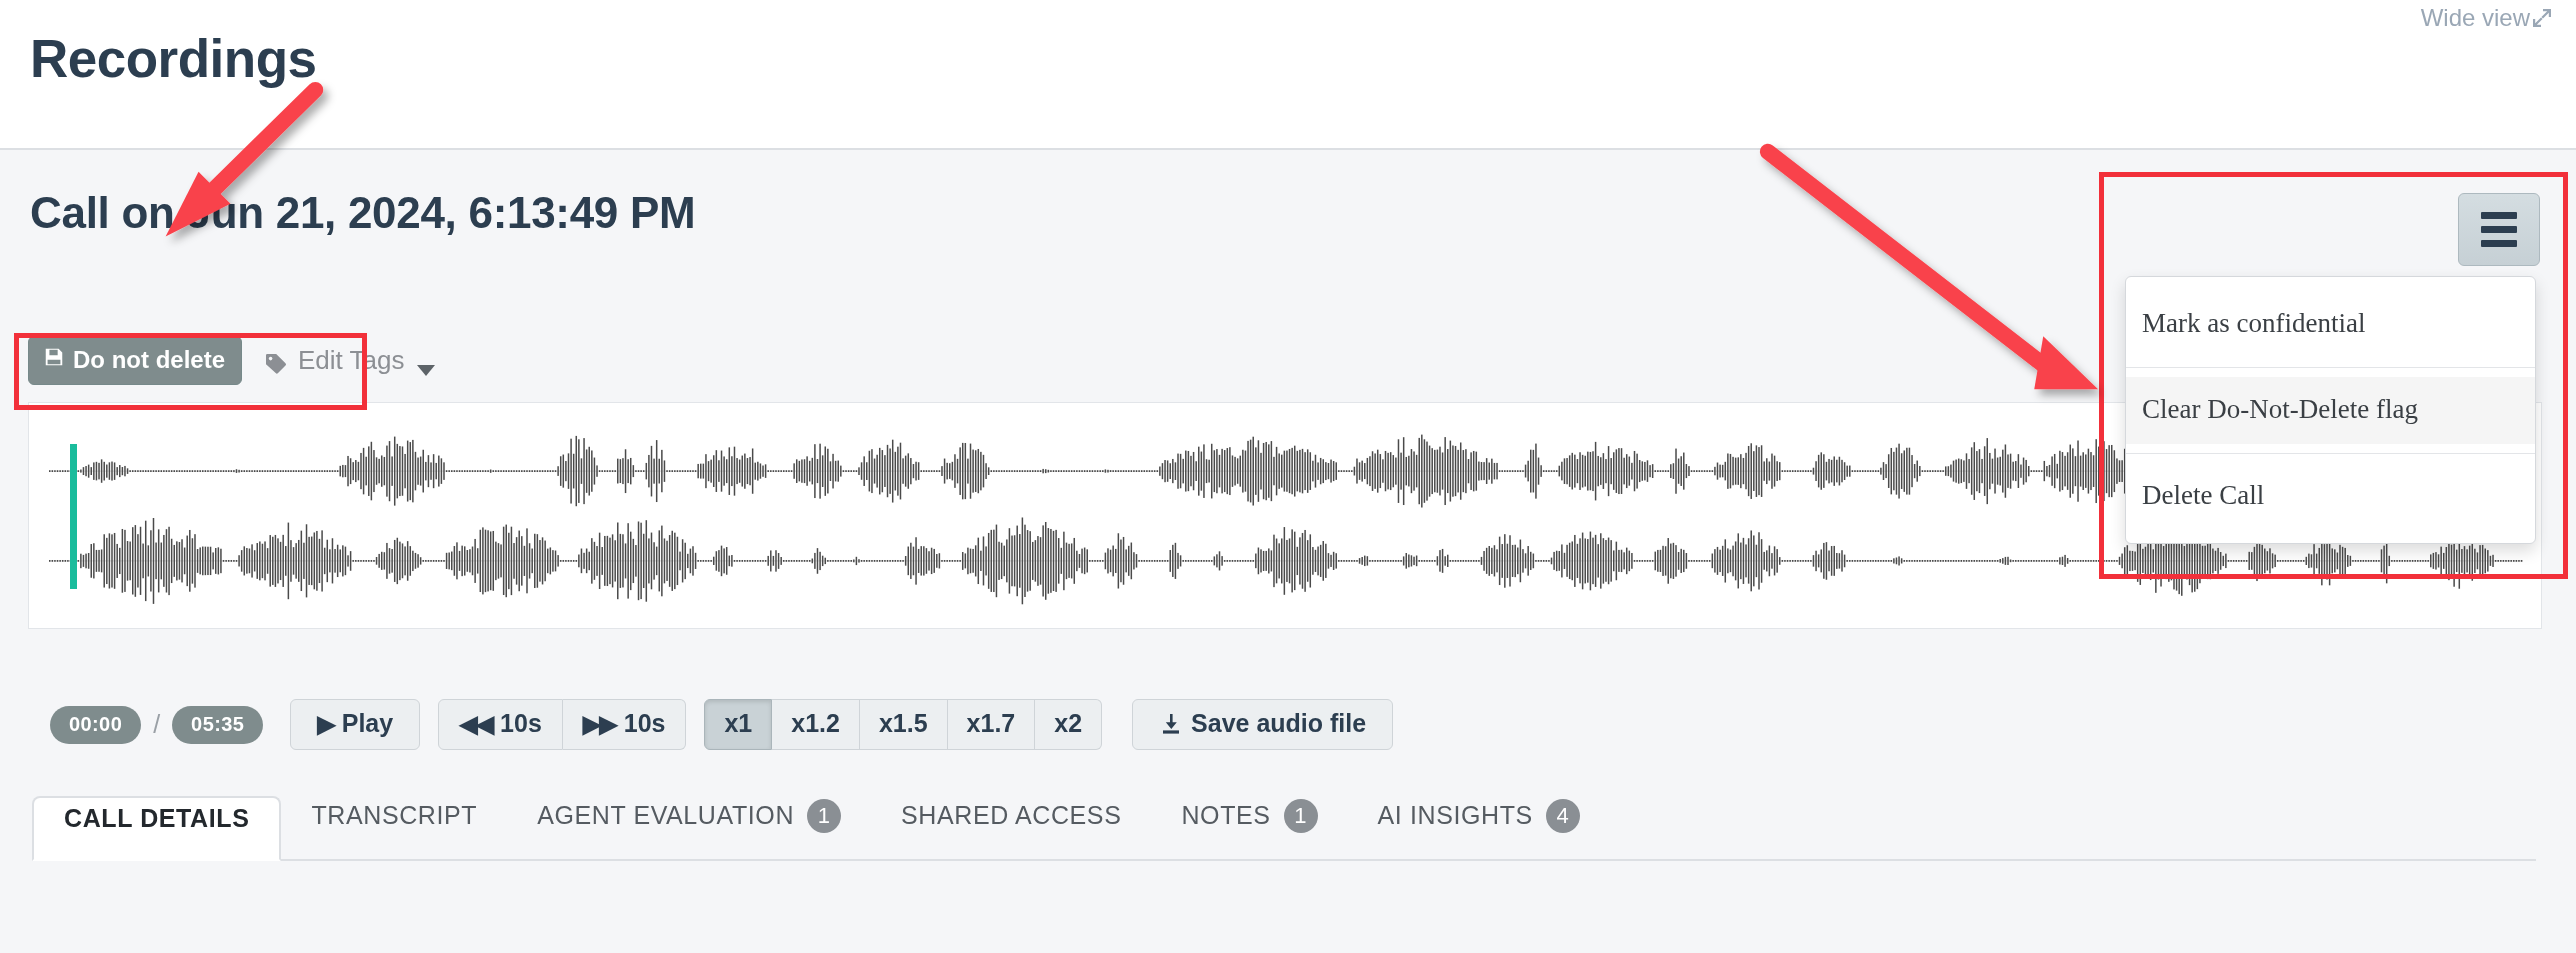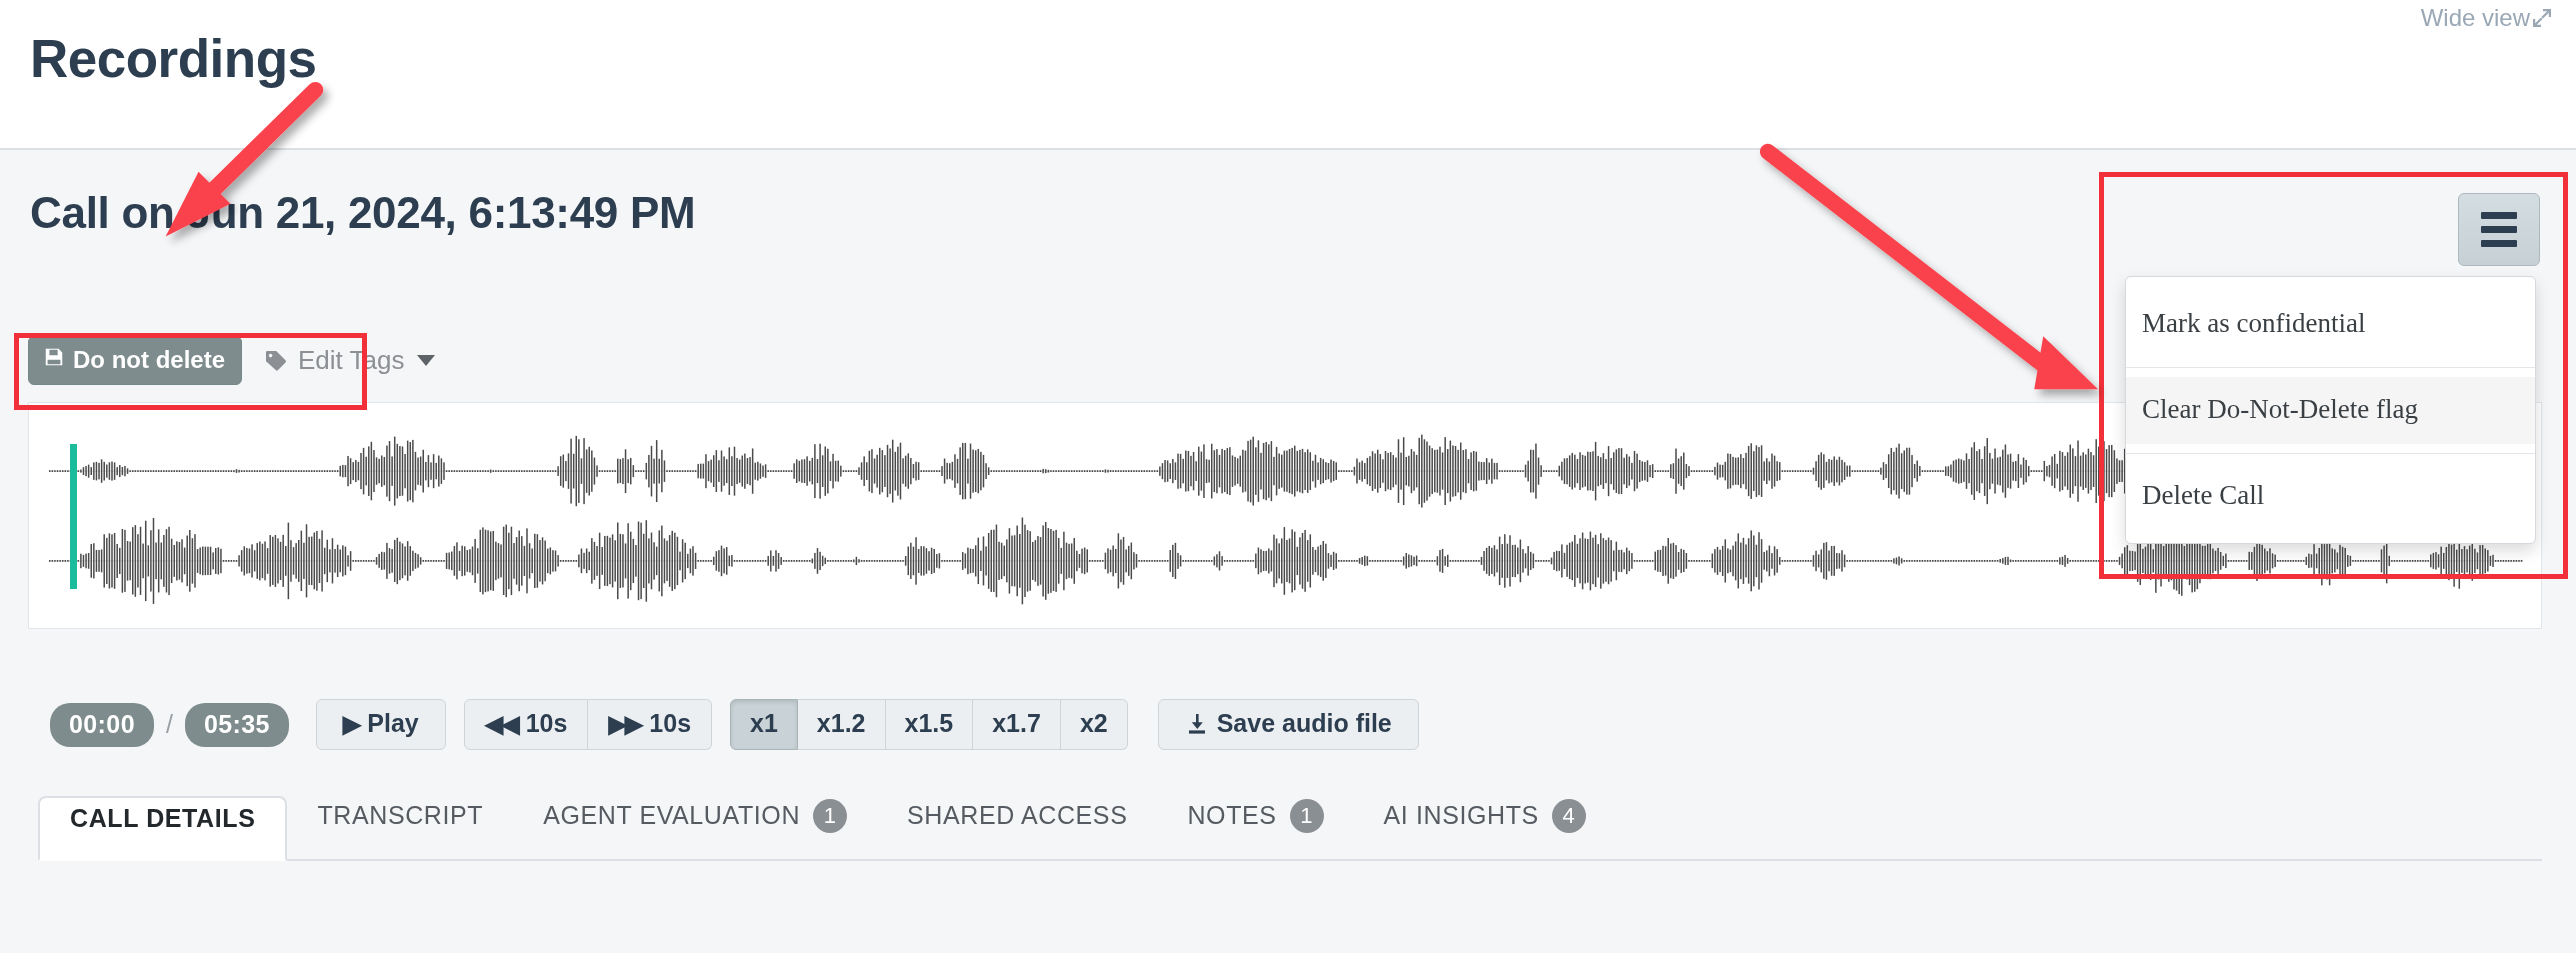--- a/index.html
+++ b/index.html
@@ -52,21 +52,21 @@
     background: #7f8c8d; color: #ffffff;
     border: 1px solid #76898a; border-radius: 6px;
     font-size: 24px; font-weight: bold;
     padding: 9px 16px 10px 14px;
     display: flex; align-items: flex-start; gap: 8px;
     cursor: pointer; white-space: nowrap;
     font-family: "Liberation Sans", sans-serif;
   }
   .btn-dnd .save-ico { width: 22px; height: 22px; display: inline-block; }
   .edit-tags {
-    display: flex; align-items: center; gap: 10px;
+    display: flex; align-items: flex-end; gap: 10px;
     font-size: 26px; color: #8c8f94; cursor: pointer; white-space: nowrap;
   }
   .edit-tags .tag-ico { width: 24px; height: 24px; display: inline-block; }
   .caret-dn {
     width: 0; height: 0; margin-left: 2px;
     border-left: 9px solid transparent; border-right: 9px solid transparent;
     border-top: 11px solid #5d6368;
   }
 
   
@@ -83,21 +83,21 @@
     width: 7px; height: 145px; background: #1abc9c;
   }
 
   
   .transport {
     position: absolute; left: 50px; top: 549px;
     display: flex; align-items: center;
   }
   .time-pill {
     background: #7f8c8d; color: #fff;
-    border-radius: 20px; font-size: 25px; font-weight: bold;
+    border-radius: 20px; font-size: 20px; font-weight: bold;
     padding: 7px 19px 8px; letter-spacing: 0.4px;
   }
   .time-sep { color: #9aa0a6; font-size: 25px; margin: 0 12px; }
   .ctrl-group { display: flex; margin-left: 27px; }
   .ctrl-btn {
     background: #eceff1; border: 1px solid #cfd4d8;
     font-size: 25px; font-weight: bold; color: #2c3e50;
     padding: 9px 20px 11px; cursor: pointer; white-space: nowrap;
     display: flex; align-items: center; gap: 8px;
     font-family: "Liberation Sans", sans-serif;
@@ -114,21 +114,21 @@
   .grp3 .ctrl-btn.active {
     background: #c9d2d6; border-color: #aab5ba;
     box-shadow: inset 0 2px 4px rgba(0,0,0,.12);
   }
   .save-audio { margin-left: 30px; }
   .dl-ico { width: 24px; height: 24px; display: inline-block; }
   .glyph { font-size: 24px; line-height: 1; letter-spacing: -2px; }
 
   
   .tabs {
-    position: absolute; left: 38px; top: 644px;
+    position: absolute; left: 32px; top: 644px;
     width: 2504px; height: 67px;
     display: flex; align-items: flex-end;
     border-bottom: 2px solid #dcdfe3;
   }
   .tab {
     font-size: 25px; color: #555b61; letter-spacing: 0.6px;
     padding: 0 30px 22px; cursor: pointer;
     display: flex; align-items: center; gap: 13px; white-space: nowrap;
     position: relative; height: 100%; align-items: center;
     font-family: "Liberation Sans", sans-serif;

